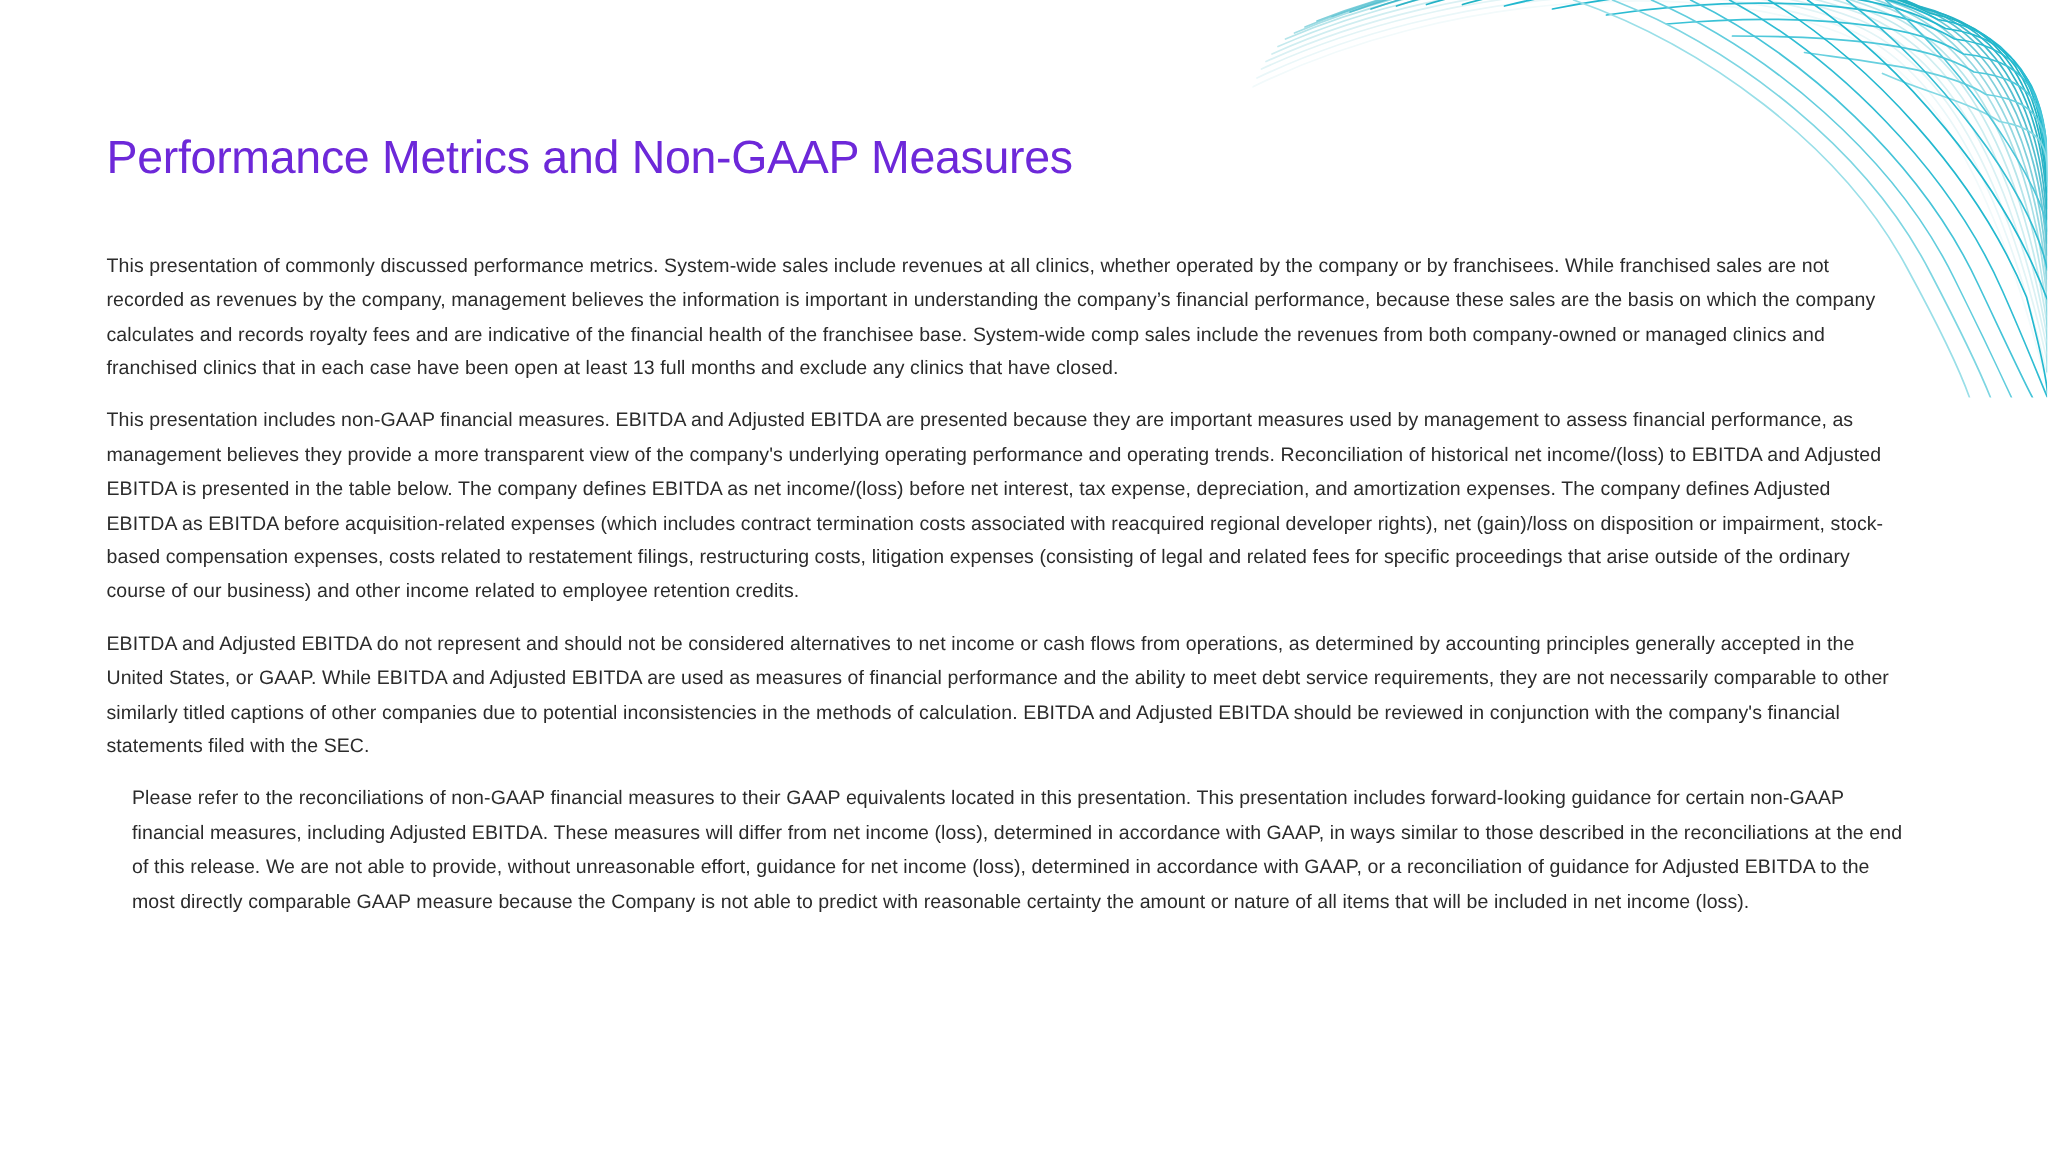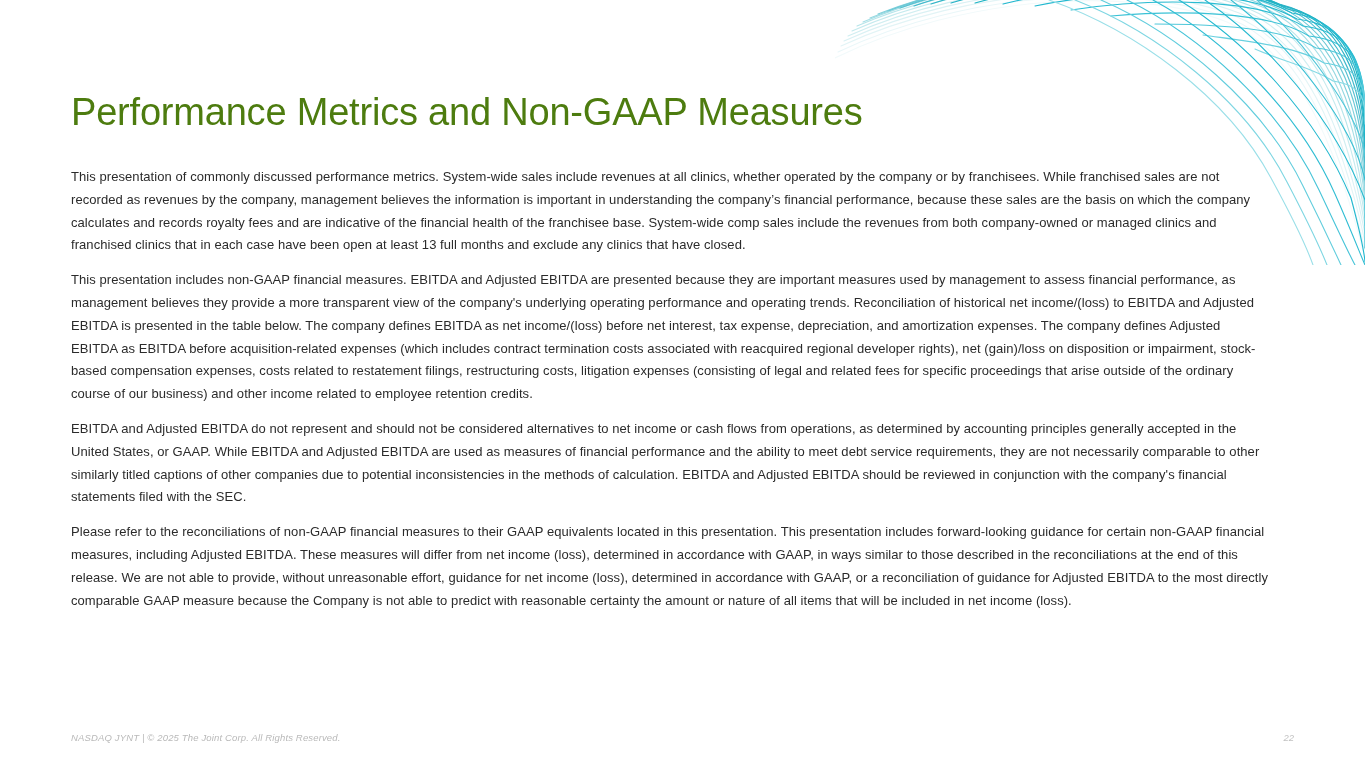--- a/index.html
+++ b/index.html
@@ -33,44 +33,44 @@
     display: block;
     width: 100%;
     height: 100%;
   }
 
   
   #title {
     position: absolute;
     left: 71px;
     top: 66px;
-    font-size: 38px;
+    font-size: 31px;
     font-weight: 400;
-    color: #4d7c0f;
+    color: #6d28d9;
     letter-spacing: -0.2px;
     line-height: 1.15;
     white-space: nowrap;
   }
 
   
   #body-copy {
     position: absolute;
     left: 71px;
     top: 166px;
     width: 1198px;
   }
   .para {
     margin: 0 0 12px 0;
     font-size: 13px;
     line-height: 22.8px;
     color: #2b2b2b;
     text-align: left;
     letter-spacing: 0.005em;
   }
-  .para:last-child { margin-bottom: 0; }
+  .para:last-child { margin-bottom: 0; margin-left: 17px; }
 
   
   #footer {
     position: absolute;
     left: 71px;
     right: 71px;
     top: 732px;
     height: 16px;
   }
   #footer-left {
@@ -141,18 +141,14 @@
 
   <h1 id="title">Performance Metrics and Non-GAAP Measures</h1>
 
   <div id="body-copy">
     <p class="para">This presentation of commonly discussed performance metrics. System-wide sales include revenues at all clinics, whether operated by the company or by franchisees. While franchised sales are not recorded as revenues by the company, management believes the information is important in understanding the company’s financial performance, because these sales are the basis on which the company calculates and records royalty fees and are indicative of the financial health of the franchisee base. System-wide comp sales include the revenues from both company-owned or managed clinics and franchised clinics that in each case have been open at least 13 full months and exclude any clinics that have closed.</p>
     <p class="para">This presentation includes non-GAAP financial measures. EBITDA and Adjusted EBITDA are presented because they are important measures used by management to assess financial performance, as management believes they provide a more transparent view of the company's underlying operating performance and operating trends. Reconciliation of historical net income/(loss) to EBITDA and Adjusted EBITDA is presented in the table below. The company defines EBITDA as net income/(loss) before net interest, tax expense, depreciation, and amortization expenses. The company defines Adjusted EBITDA as EBITDA before acquisition-related expenses (which includes contract termination costs associated with reacquired regional developer rights), net (gain)/loss on disposition or impairment, stock-based compensation expenses, costs related to restatement filings, restructuring costs, litigation expenses (consisting of legal and related fees for specific proceedings that arise outside of the ordinary course of our business) and other income related to employee retention credits.</p>
     <p class="para">EBITDA and Adjusted EBITDA do not represent and should not be considered alternatives to net income or cash flows from operations, as determined by accounting principles generally accepted in the United States, or GAAP. While EBITDA and Adjusted EBITDA are used as measures of financial performance and the ability to meet debt service requirements, they are not necessarily comparable to other similarly titled captions of other companies due to potential inconsistencies in the methods of calculation. EBITDA and Adjusted EBITDA should be reviewed in conjunction with the company's financial statements filed with the SEC.</p>
     <p class="para">Please refer to the reconciliations of non-GAAP financial measures to their GAAP equivalents located in this presentation. This presentation includes forward-looking guidance for certain non-GAAP financial measures, including Adjusted EBITDA. These measures will differ from net income (loss), determined in accordance with GAAP, in ways similar to those described in the reconciliations at the end of this release. We are not able to provide, without unreasonable effort, guidance for net income (loss), determined in accordance with GAAP, or a reconciliation of guidance for Adjusted EBITDA to the most directly comparable GAAP measure because the Company is not able to predict with reasonable certainty the amount or nature of all items that will be included in net income (loss).</p>
   </div>
 
-  <div id="footer">
-    <span id="footer-left">NASDAQ JYNT  |  © 2025 The Joint Corp. All Rights Reserved.</span>
-    <span id="footer-page">22</span>
-  </div>
 
 </div>
 
 </body></html>

